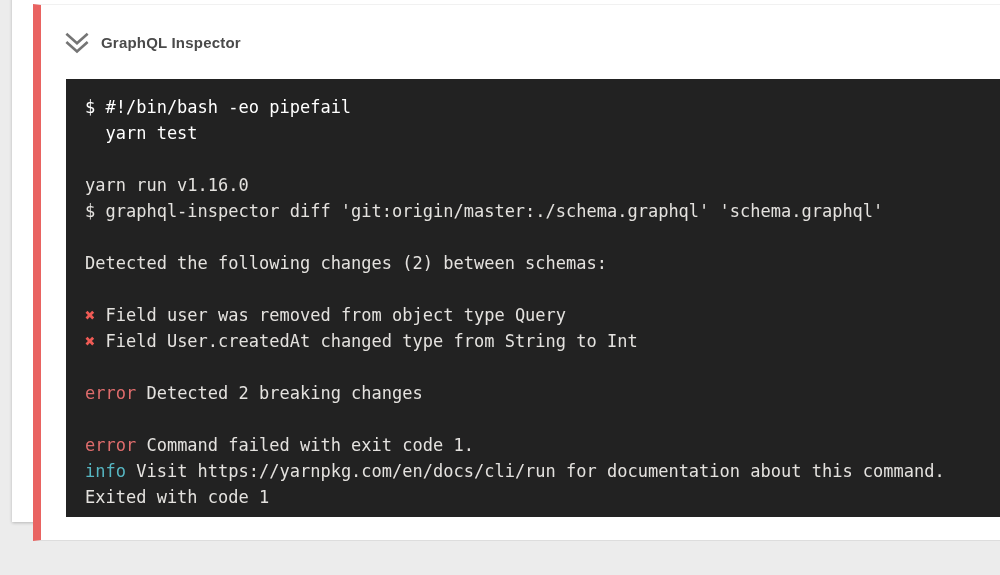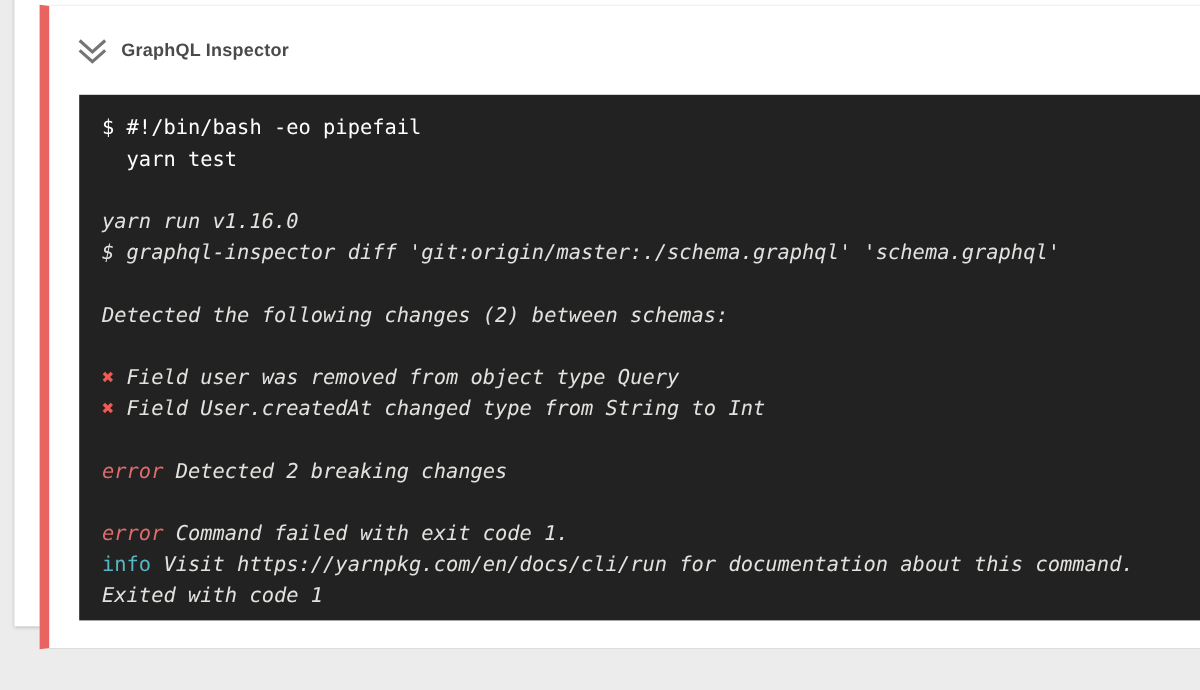--- a/index.html
+++ b/index.html
@@ -52,23 +52,23 @@
     height: 438px;
     background: var(--term-bg, #222222);
     padding: 15px 10px 0 19px;
     overflow: hidden;
     font-family: "DejaVu Sans Mono", monospace;
     font-size: 17px;
     line-height: 26px;
   }
   .term-line { white-space: pre; }
   .seg-bold   { color: var(--term-bold, #ffffff); font-weight: normal; }
-  .seg-normal { color: var(--term-text, #e4e2df); font-style: italic; }
+  .seg-normal { color: var(--term-text, #e4e2df); }
   .seg-x      { color: var(--term-xmark, #ef5b55); font-weight: bold; }
-  .seg-red    { color: var(--term-error, #de6c6c); font-style: italic; }
+  .seg-red    { color: var(--term-error, #de6c6c); }
   .seg-info   { color: var(--term-info, #56b6c2); }
 </style>
 </head>
 <body>
 
 <div class="viewport">
   <div class="build-card">
     <div class="step-section">
 
       <div class="step-header">

